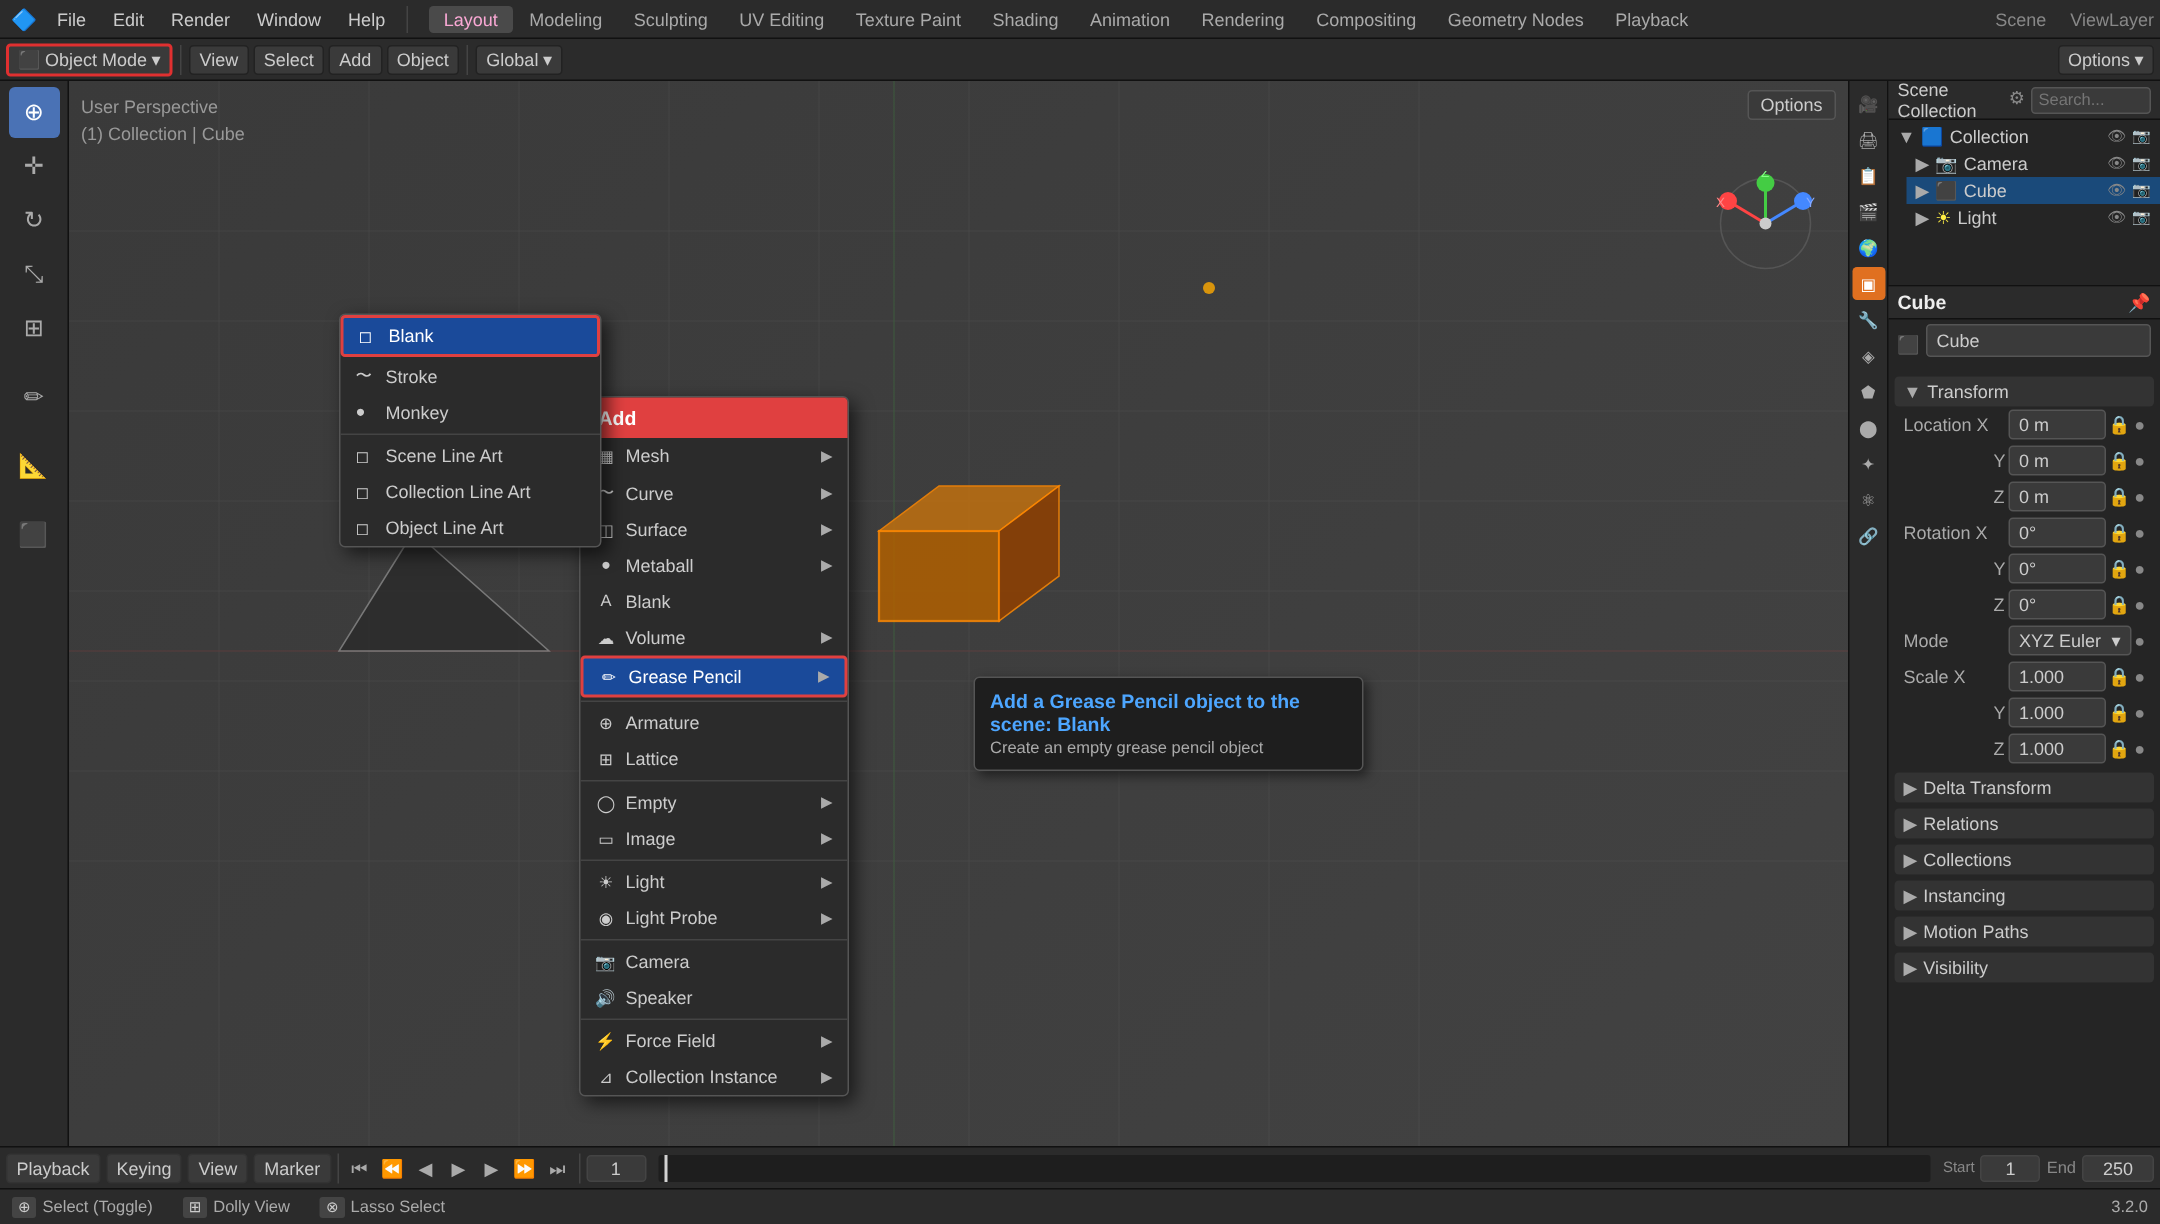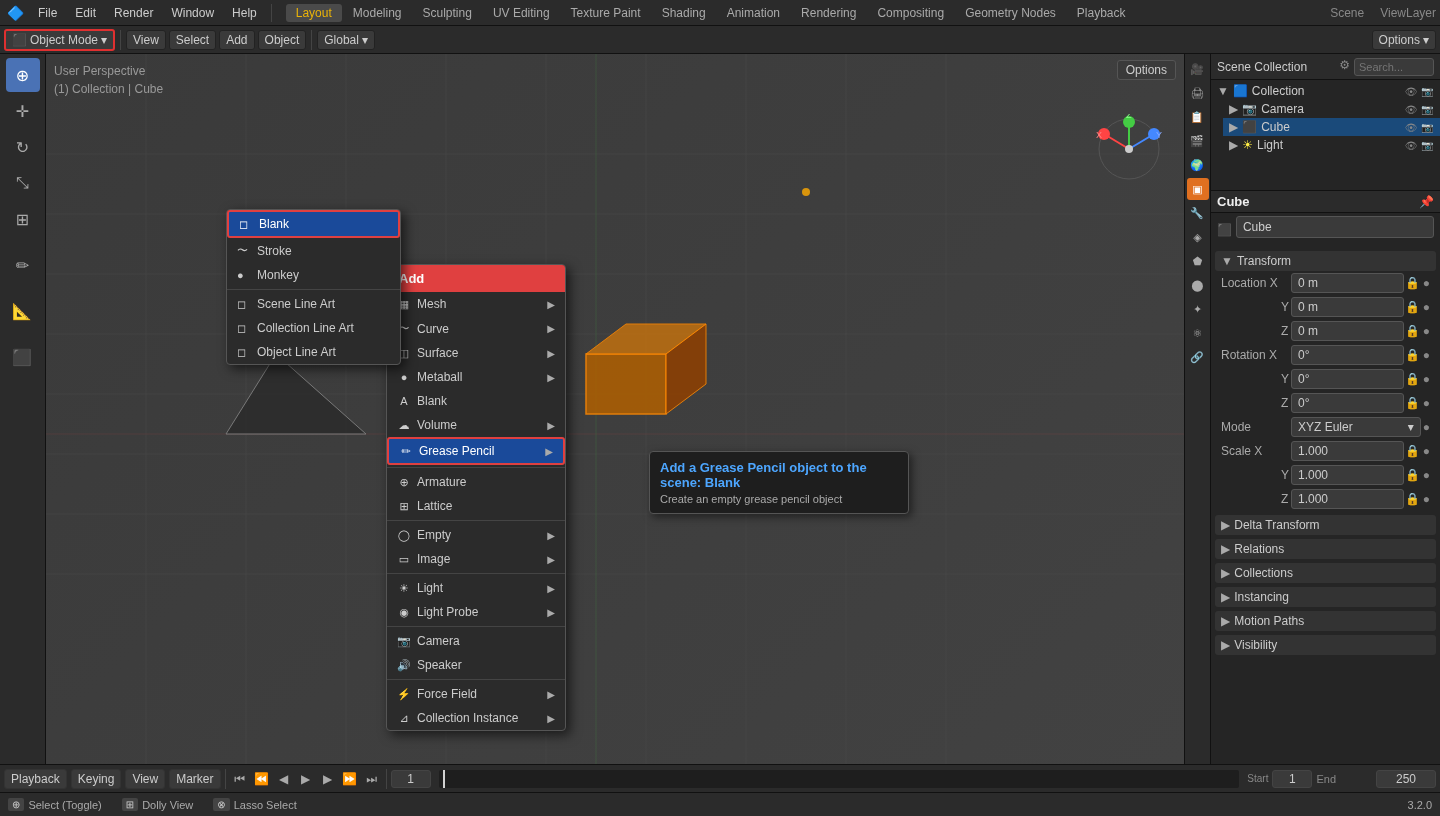--- a/index.html
+++ b/index.html
@@ -5,21 +5,21 @@
     * { box-sizing: border-box; margin: 0; padding: 0; }
     body { width: 1440px; height: 816px; overflow: hidden; background: #1e1e1e; font-family: 'Segoe UI', Arial, sans-serif; font-size: 12px; color: #ccc; user-select: none; }
 
     
     #top-bar { display: flex; align-items: center; height: 26px; background: #2b2b2b; border-bottom: 1px solid #111; padding: 0 4px; gap: 2px; }
     .top-bar-icon { width: 24px; height: 24px; display: flex; align-items: center; justify-content: center; color: #aaa; font-size: 14px; }
     .top-menu-item { padding: 2px 8px; font-size: 12px; color: #ccc; cursor: pointer; border-radius: 3px; }
     .top-bar-sep { width: 1px; height: 18px; background: #444; margin: 0 4px; }
     .workspace-tabs { display: flex; gap: 1px; margin-left: 8px; }
     .workspace-tab { padding: 2px 10px; font-size: 12px; color: #aaa; cursor: pointer; border-radius: 3px; }
-    .workspace-tab.active { background: #4a4a4a; color: #eab308; }
+    .workspace-tab.active { background: #4a4a4a; color: #f9a8d4; }
     .top-bar-right { margin-left: auto; display: flex; align-items: flex-start; gap: 4px; font-size: 12px; color: #ccc; }
 
     
     #toolbar2 { display: flex; align-items: center; height: 28px; background: #2b2b2b; border-bottom: 1px solid #111; padding: 0 4px; gap: 3px; }
     .toolbar-btn { display: flex; align-items: center; gap: 3px; padding: 2px 6px; background: #3a3a3a; border-radius: 3px; font-size: 12px; color: #ccc; cursor: pointer; border: 1px solid #222; }
     .toolbar-btn-red { border: 2px solid #e03030; }
     .toolbar-sep { width: 1px; height: 20px; background: #444; margin: 0 2px; }
 
     
     #main { display: flex; height: calc(816px - 26px - 28px - 28px - 24px); }
@@ -37,21 +37,21 @@
     .viewport-info { position: absolute; top: 8px; left: 8px; color: #999; font-size: 12px; line-height: 1.5; }
 
     
     .viewport-options { position: absolute; top: 6px; right: 8px; }
     .options-btn { background: #3a3a3a; border: 1px solid #555; border-radius: 3px; padding: 2px 8px; font-size: 12px; color: #ccc; cursor: pointer; }
 
     
     .nav-gizmo { position: absolute; top: 60px; right: 20px; width: 70px; height: 70px; }
 
     
-    #right-panel { width: 230px; background: #252525; border-left: 1px solid #111; display: flex; flex-direction: column; }
+    #right-panel { width: 182px; background: #252525; border-left: 1px solid #111; display: flex; flex-direction: column; }
     #right-top { height: 26px; background: #2b2b2b; border-bottom: 1px solid #111; display: flex; align-items: center; justify-content: space-between; padding: 0 6px; font-size: 12px; }
     #outliner { height: 110px; overflow: hidden; padding: 2px 0; }
     .outliner-item { display: flex; align-items: center; padding: 2px 6px; font-size: 12px; color: #ccc; cursor: pointer; }
     .outliner-item.selected { background: #1a4a7a; }
     .outliner-indent { margin-left: 12px; }
     .outliner-eye { margin-left: auto; color: #888; font-size: 10px; }
 
     #props-panel { flex: 1; padding: 4px; overflow-y: auto; }
     .props-name-field { background: #3a3a3a; border: 1px solid #555; border-radius: 3px; padding: 3px 6px; font-size: 12px; color: #ccc; width: 100%; margin-bottom: 6px; }
     .props-section { margin-bottom: 4px; }
@@ -579,21 +579,21 @@
   <div style="width:1px; height:20px; background:#444;"></div>
 
   <input type="text" class="tl-field" style="width: 40px;" value="1">
   <div class="tl-track">
 
     <div style="position:absolute; left:4px; top:0; bottom:0; width:2px; background:#fff; opacity:0.8;"></div>
   </div>
   <span style="color:#888; font-size:10px;">Start</span>
   <input type="text" class="tl-field" style="width: 40px;" value="1">
   <span style="color:#888; font-size:11px;">End</span>
-  <input type="text" class="tl-field" style="width: 60px; margin-left: 36px;" value="250">
+  <input type="text" class="tl-field" style="width: 48px;" value="250">
 </div>
 
 <div id="status-bar">
   <div class="status-item">
     <span style="background:#444; border-radius:2px; padding:1px 4px; font-size:10px; color:#ccc;">⊕</span>
     <span>Select (Toggle)</span>
   </div>
   <div class="status-item">
     <span style="background:#444; border-radius:2px; padding:1px 4px; font-size:10px; color:#ccc;">⊞</span>
     <span>Dolly View</span>

